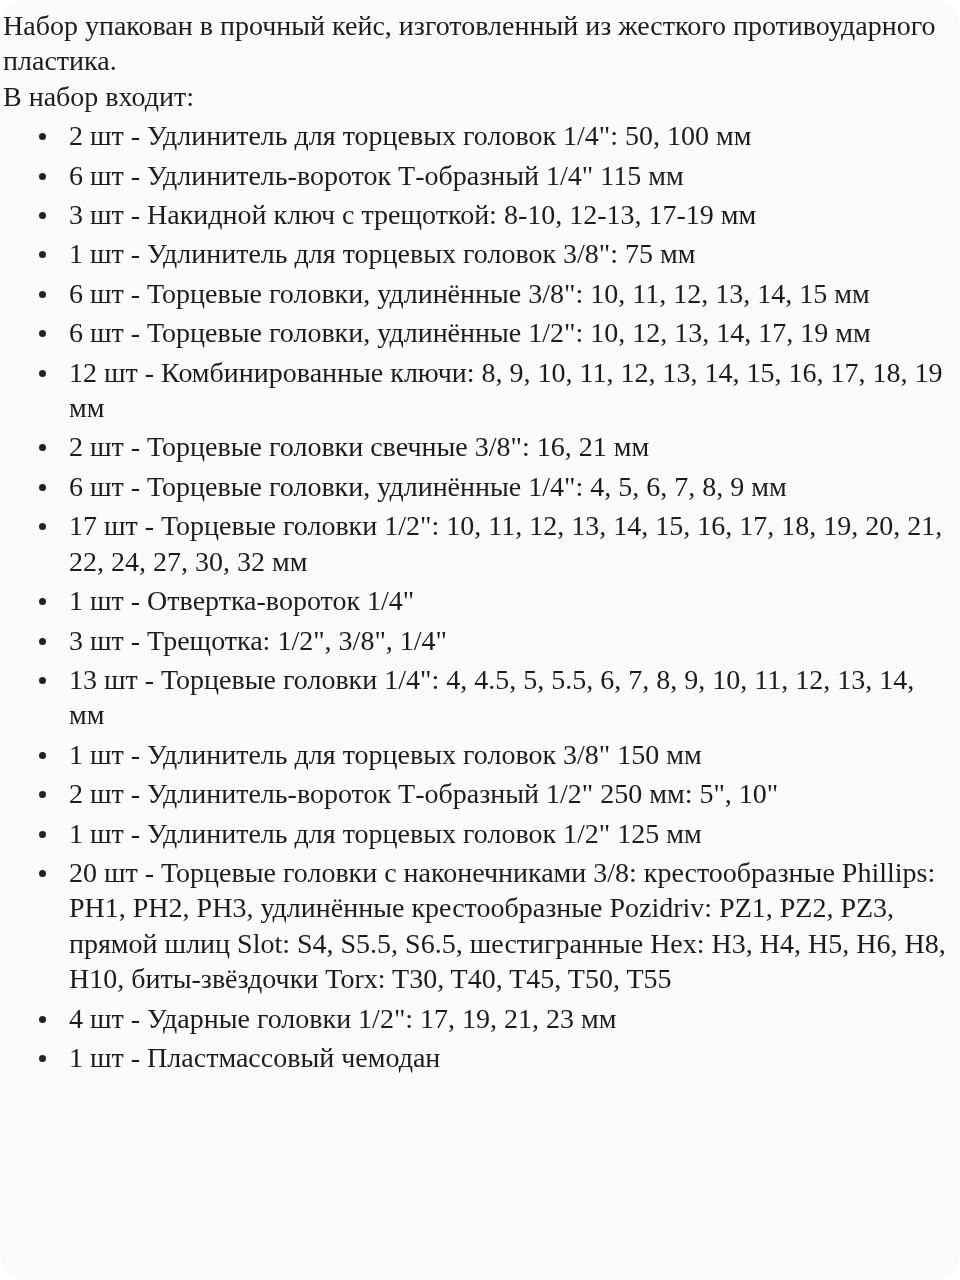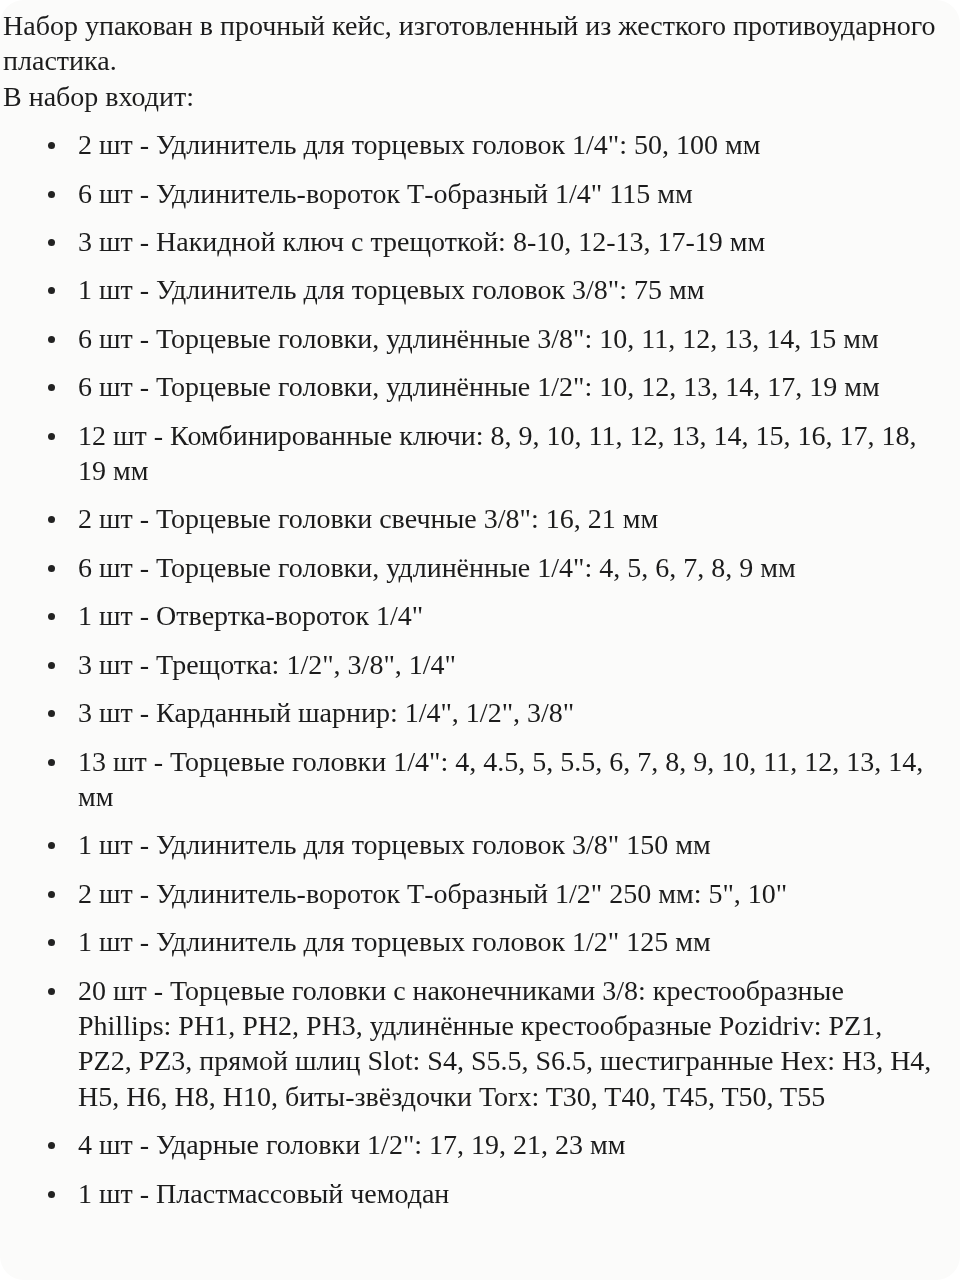--- a/index.html
+++ b/index.html
@@ -26,21 +26,21 @@
     margin: 0;
     padding: 0;
   }
   .items {
     margin: 0;
     padding: 0 0 0 62px;
     list-style: none;
   }
   .items li {
     position: relative;
-    margin: 13px;
+    margin: 4px;
     padding: 0;
   }
   .items li::before {
     content: "";
     position: absolute;
     left: -30px;
     top: 15px;
     width: 7px;
     height: 7px;
     border-radius: 50%;
@@ -56,23 +56,23 @@
   <ul class="items">
     <li>2 шт - Удлинитель для торцевых головок 1/4": 50, 100 мм</li>
     <li>6 шт - Удлинитель-вороток Т-образный 1/4" 115 мм</li>
     <li>3 шт - Накидной ключ с трещоткой: 8-10, 12-13, 17-19 мм</li>
     <li>1 шт - Удлинитель для торцевых головок 3/8": 75 мм</li>
     <li>6 шт - Торцевые головки, удлинённые 3/8": 10, 11, 12, 13, 14, 15 мм</li>
     <li>6 шт - Торцевые головки, удлинённые 1/2": 10, 12, 13, 14, 17, 19 мм</li>
     <li>12 шт - Комбинированные ключи: 8, 9, 10, 11, 12, 13, 14, 15, 16, 17, 18, 19 мм</li>
     <li>2 шт - Торцевые головки свечные 3/8": 16, 21 мм</li>
     <li>6 шт - Торцевые головки, удлинённые 1/4": 4, 5, 6, 7, 8, 9 мм</li>
+    <li>17 шт - Торцевые головки 1/2": 10, 11, 12, 13, 14, 15, 16, 17, 18, 19, 20, 21, 22, 24, 27, 30, 32 мм</li>
     <li>1 шт - Отвертка-вороток 1/4"</li>
     <li>3 шт - Трещотка: 1/2", 3/8", 1/4"</li>
-    <li>3 шт - Карданный шарнир: 1/4", 1/2", 3/8"</li>
     <li>13 шт - Торцевые головки 1/4": 4, 4.5, 5, 5.5, 6, 7, 8, 9, 10, 11, 12, 13, 14, мм</li>
     <li>1 шт - Удлинитель для торцевых головок 3/8" 150 мм</li>
     <li>2 шт - Удлинитель-вороток Т-образный 1/2" 250 мм: 5", 10"</li>
     <li>1 шт - Удлинитель для торцевых головок 1/2" 125 мм</li>
     <li>20 шт - Торцевые головки с наконечниками 3/8: крестообразные Phillips: PH1, PH2, PH3, удлинённые крестообразные Pozidriv: PZ1, PZ2, PZ3, прямой шлиц Slot: S4, S5.5, S6.5, шестигранные Hex: H3, H4, H5, H6, H8, H10, биты-звёздочки Torx: T30, T40, T45, T50, T55</li>
     <li>4 шт - Ударные головки 1/2": 17, 19, 21, 23 мм</li>
     <li>1 шт - Пластмассовый чемодан</li>
   </ul>
 </div>
 

